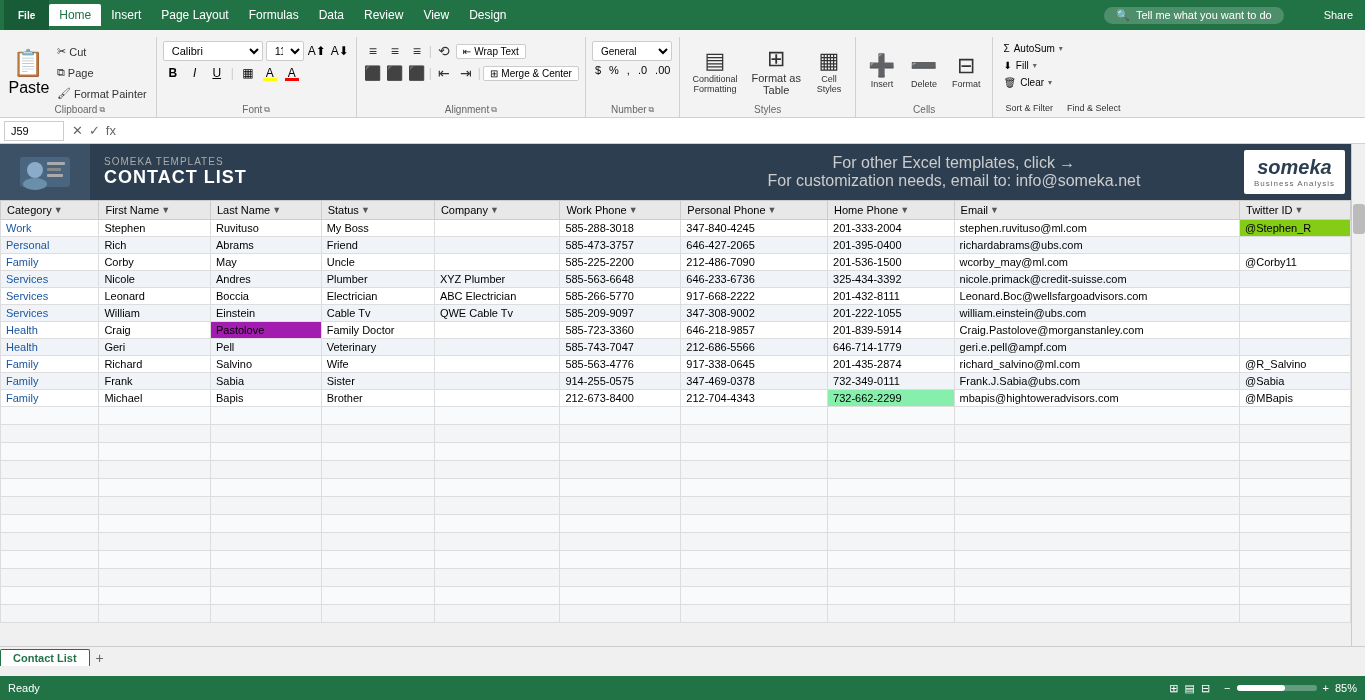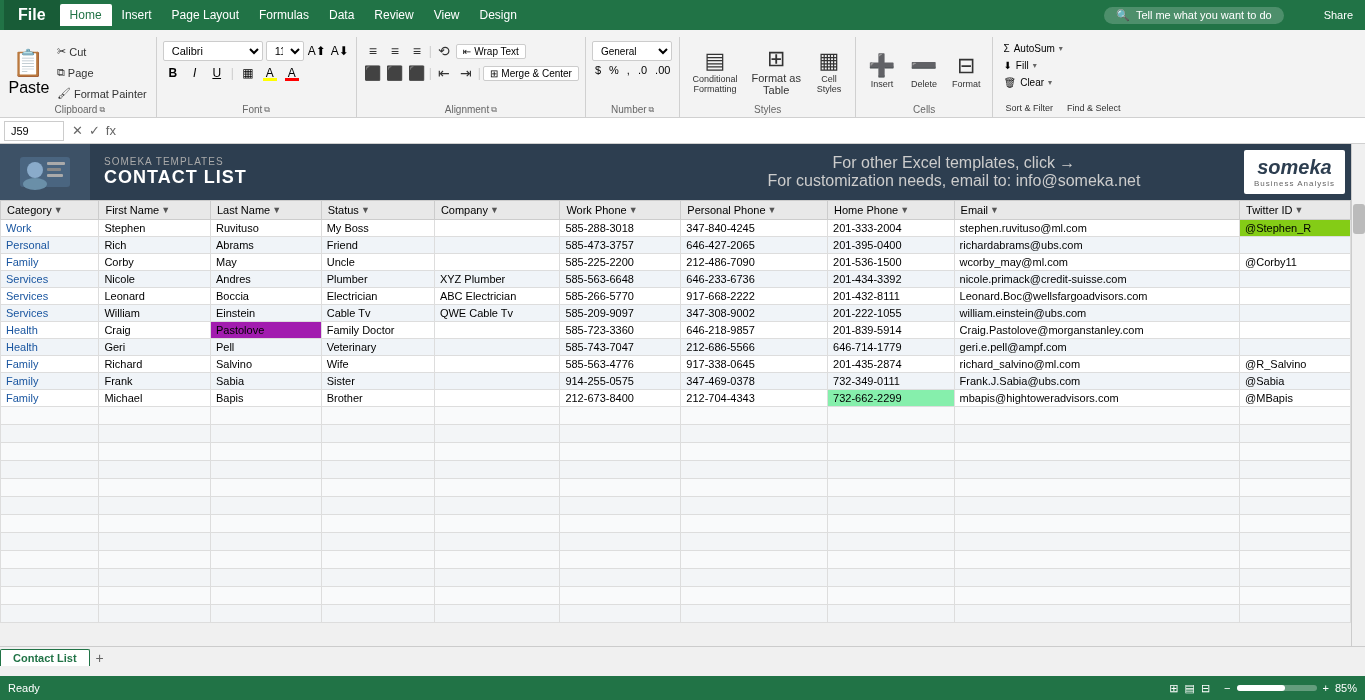--- a/index.html
+++ b/index.html
@@ -10,21 +10,21 @@
       background: #217346;
       display: flex;
       align-items: center;
       height: 30px;
       padding: 0 4px;
     }
     .menu-bar .file-tab {
       background: #185c37;
       color: white;
       padding: 8px 14px;
-      font-size: 16px;
+      font-size: 10px;
       font-weight: bold;
       cursor: pointer;
       height: 100%;
       display: flex;
       align-items: center;
     }
     .menu-bar .menu-item {
       color: white;
       padding: 4px 10px;
       font-size: 12px;
@@ -679,21 +679,21 @@
     <td style="background:#ffffff">@Corby11</td>
   </tr>
           <tr>
     <td style="color:#1a56a0;background:#f0f4f8">Services</td>
     <td style="background:#f0f4f8">Nicole</td>
     <td style="background:#f0f4f8">Andres</td>
     <td style="background:#f0f4f8">Plumber</td>
     <td style="background:#f0f4f8">XYZ Plumber</td>
     <td style="background:#f0f4f8">585-563-6648</td>
     <td style="background:#f0f4f8">646-233-6736</td>
-    <td style="background:#f0f4f8">201-434-3392</td>
+    <td style="background:#f0f4f8">325-434-3392</td>
     <td style="background:#f0f4f8">nicole.primack@credit-suisse.com</td>
     <td style="background:#f0f4f8"></td>
   </tr>
           <tr>
     <td style="color:#1a56a0;background:#ffffff">Services</td>
     <td style="background:#ffffff">Leonard</td>
     <td style="background:#ffffff">Boccia</td>
     <td style="background:#ffffff">Electrician</td>
     <td style="background:#ffffff">ABC Electrician</td>
     <td style="background:#ffffff">585-266-5770</td>

